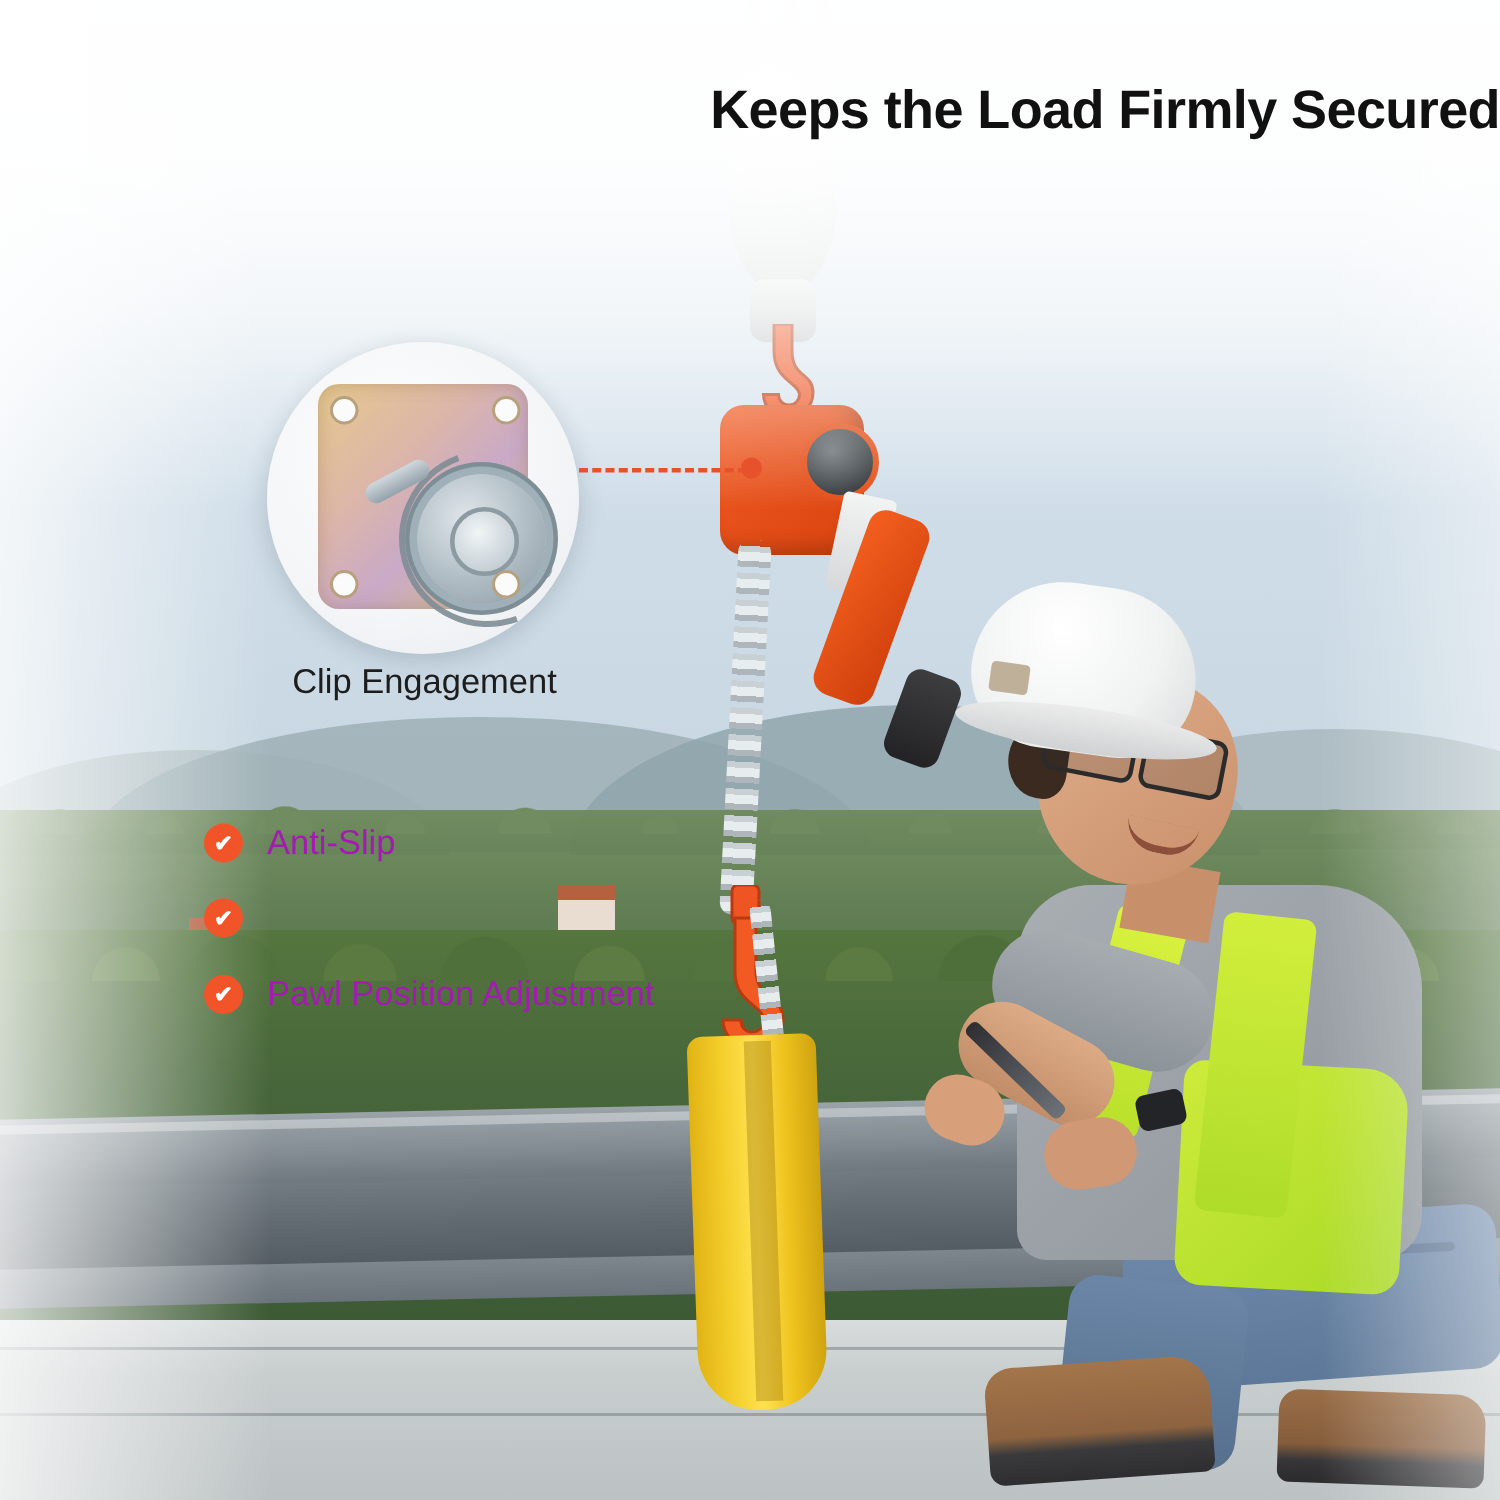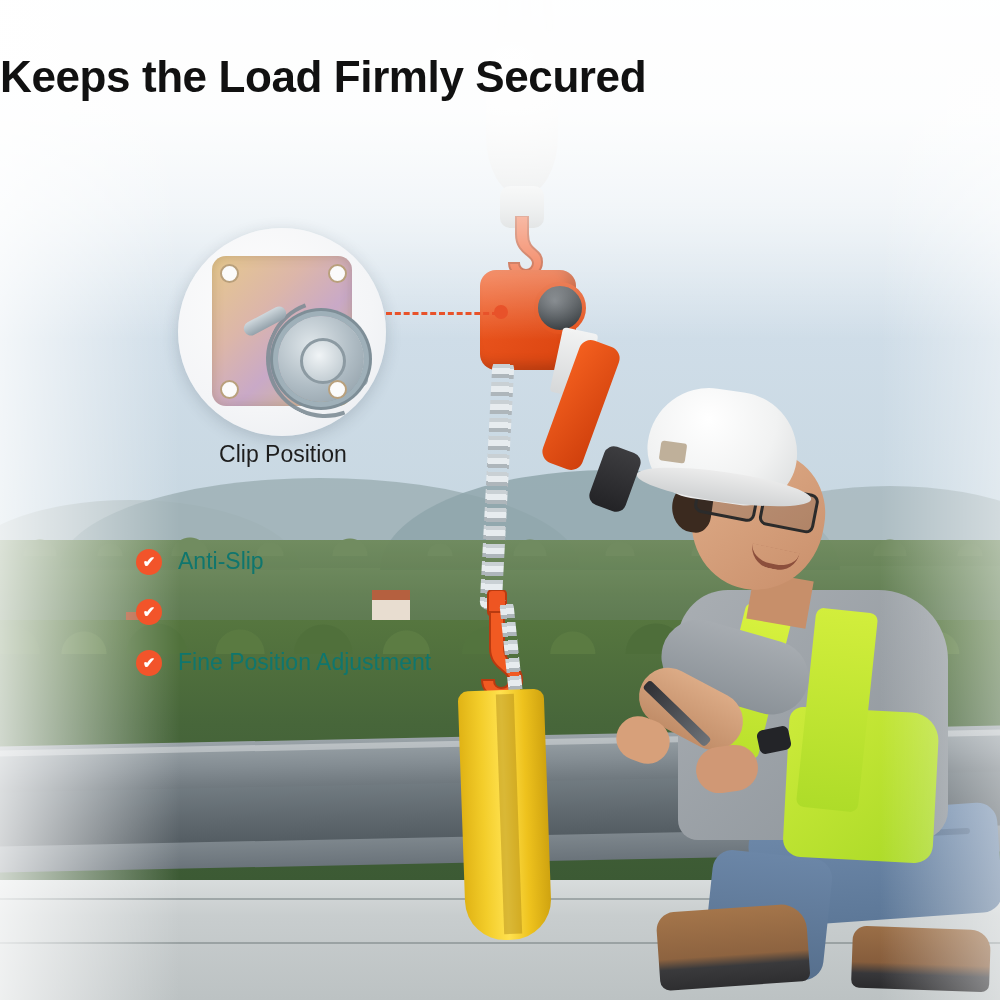--- a/index.html
+++ b/index.html
@@ -355,22 +355,22 @@
   .strap-shade {
     position: absolute; left: 500px; top: 694px; width: 18px; height: 240px;
     background: rgba(150,110,10,0.35);
     transform: rotate(-2deg);
   }
 
   
   .headline {
     position: absolute;
     left: 0; top: 52px; width: 1000px;
-    text-align: left;
-    font-size: 44px;
+    text-align: right;
+    font-size: 36px;
     font-weight: bold;
     color: #111111;
     letter-spacing: -0.4px;
   }
   .subhead {
     position: absolute;
     left: 0; top: 124px; width: 1000px;
     text-align: center;
     font-size: 25px;
     color: #2b2b2b;
@@ -465,21 +465,21 @@
     font-size: 15px;
     font-weight: bold;
     display: flex;
     align-items: center;
     justify-content: center;
     margin-right: 16px;
     flex: 0 0 auto;
   }
   .bullet-text {
     font-size: 23px;
-    color: #0f766e;
+    color: #a21caf;
     white-space: nowrap;
   }
 </style>
 </head>
 <body>
 
 <div class="page">
 
   <div class="scene">
     <div class="sky"></div>
@@ -579,30 +579,30 @@
     <div class="plate-hole ph1"></div>
     <div class="plate-hole ph2"></div>
     <div class="plate-hole ph3"></div>
     <div class="plate-hole ph4"></div>
   </div>
 
   <div class="leader"></div>
   <div class="leader-dot"></div>
 
   <div class="callout-label">
-    <div>Clip Position</div>
+    <div>Clip Engagement</div>
   </div>
 
   <div class="bullets">
     <div class="bullet">
       <div class="tick">✔</div>
       <div class="bullet-text">Anti-Slip</div>
     </div>
     <div class="bullet">
       <div class="tick">✔</div>
     </div>
     <div class="bullet">
       <div class="tick">✔</div>
-      <div class="bullet-text">Fine Position Adjustment</div>
+      <div class="bullet-text">Pawl Position Adjustment</div>
     </div>
   </div>
 
 </div>
 
 </body></html>

